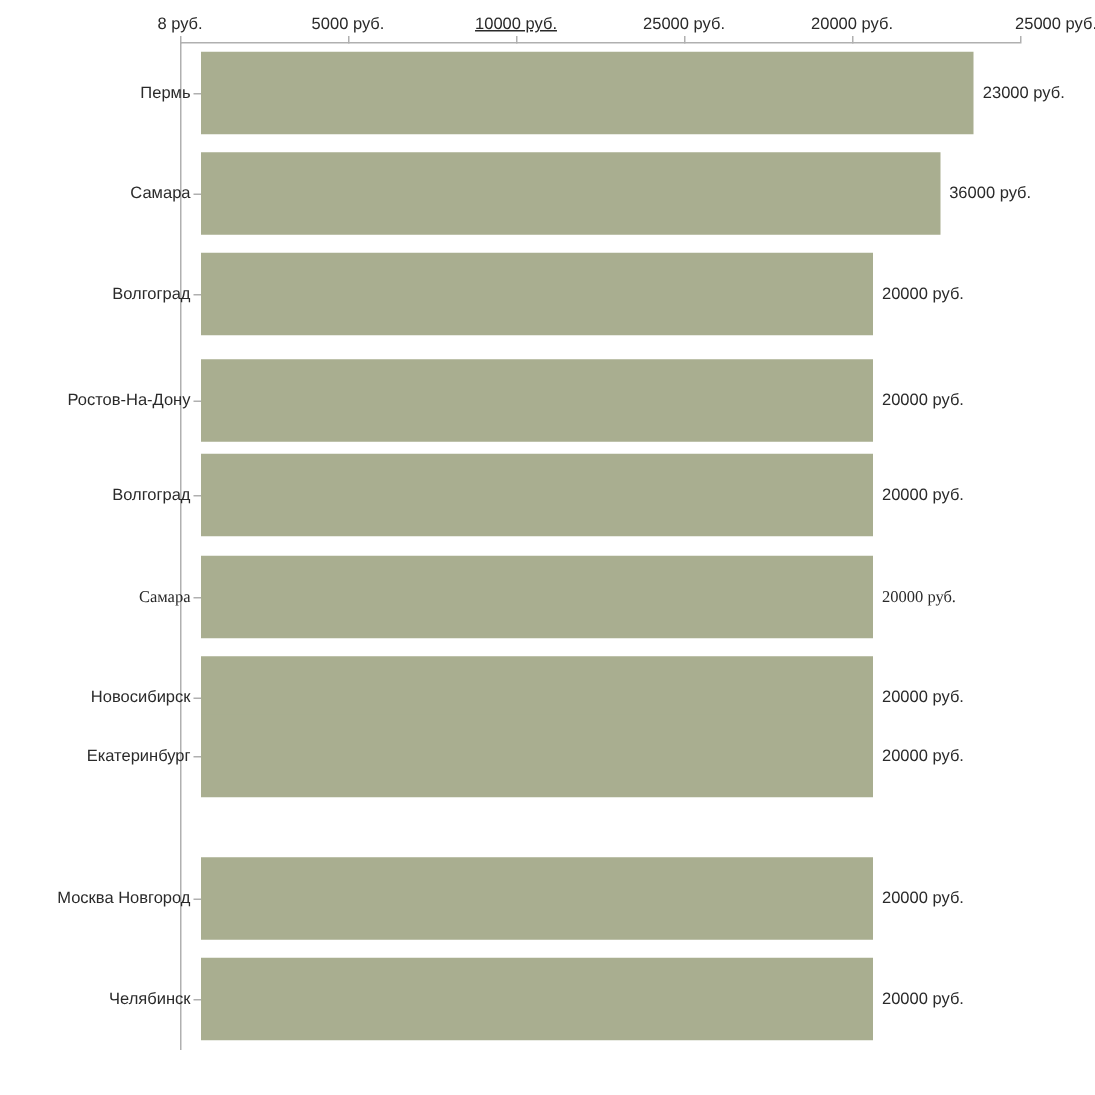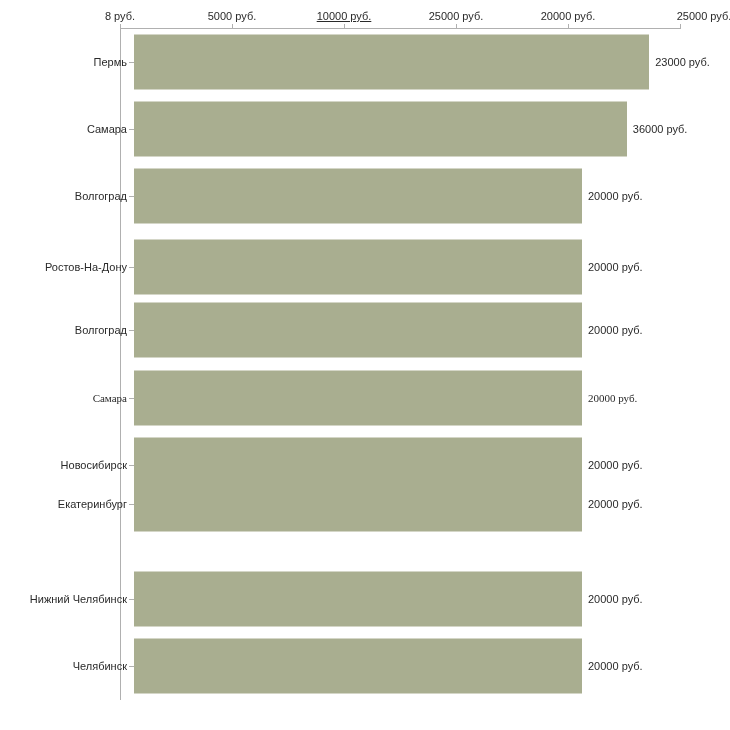--- a/index.html
+++ b/index.html
@@ -155,21 +155,21 @@
         <div class="bar" style="width: 448px; background: rgb(169, 174, 144);"></div>
         <div class="bar-value" style="left: 575px;">20000 руб.</div>
       </div>
       <div class="row" style="top: 470px;">
         <div class="cat-label">Екатеринбург</div>
         <div class="cat-tick"></div>
         <div class="bar" style="width: 448px; background: rgb(169, 174, 144);"></div>
         <div class="bar-value" style="left: 575px;">20000 руб.</div>
       </div>
       <div class="row" style="top: 565.6px;">
-        <div class="cat-label">Нижний Челябинск</div>
+        <div class="cat-label">Москва Новгород</div>
         <div class="cat-tick"></div>
         <div class="bar" style="width: 448px; background: rgb(169, 174, 144);"></div>
         <div class="bar-value" style="left: 575px;">20000 руб.</div>
       </div>
       <div class="row" style="top: 632.8px;">
         <div class="cat-label">Челябинск</div>
         <div class="cat-tick"></div>
         <div class="bar" style="width: 448px; background: rgb(169, 174, 144);"></div>
         <div class="bar-value" style="left: 575px;">20000 руб.</div>
       </div>

